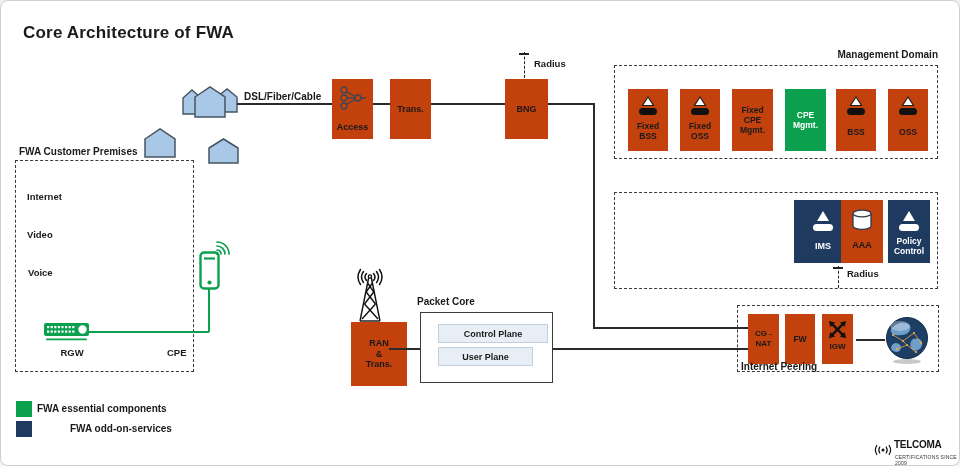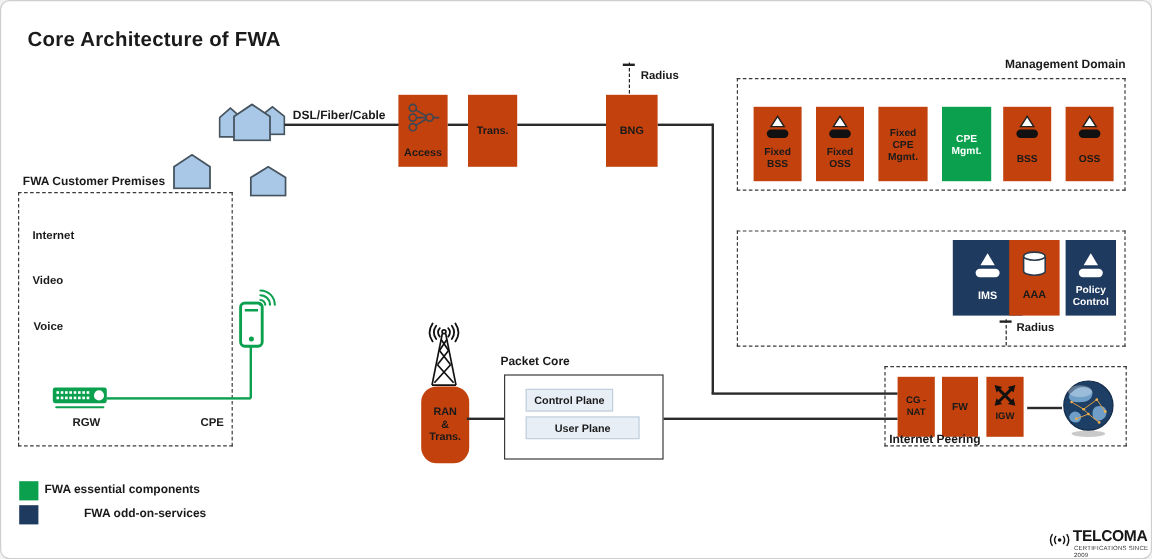--- a/index.html
+++ b/index.html
@@ -22,21 +22,21 @@
         align-items:center; justify-content:center; text-align:center; }
   .bx-label { font-size:8.5px; font-weight:700; line-height:1.2; white-space:pre-line; }
   .bx-label.lg { font-size:9px; }
   .bx.dark { color:#fff; }
   .bx.icon-col { justify-content:flex-start; padding-top:6px; }
   .bx.icon-col .bx-label { margin-top:4px; }
   .plane { position:absolute; background:#e7eef6; border:1px solid #c2cfdc; display:flex;
            align-items:center; justify-content:center; font-size:9px; font-weight:700; }
   .legend-sq { position:absolute; width:16px; height:16px; }
   .dsl-text { position:absolute; background:#fff; font-size:10px; font-weight:700; padding:0 2px; }
-  .logo-name { font-size:13px; font-weight:800; letter-spacing:-.3px; color:#161616; }
+  .logo-name { font-size:10px; font-weight:800; letter-spacing:-.3px; color:#161616; }
   .logo-tag { font-size:5px; letter-spacing:.2px; color:#333; }
 </style>
 </head>
 <body>
 
 <div id="canvas">
 
   <div class="abs title" style="left:22px; top:22px;">Core Architecture of FWA</div>
 
   <svg class="abs" style="left:181px; top:88px;" width="20" height="26" viewBox="0 0 20 26">
@@ -228,30 +228,30 @@
       <line x1="11" y1="53" x2="31" y2="53"></line>
       <line x1="18.6" y1="15" x2="24.8" y2="24"></line>
       <line x1="23.4" y1="15" x2="17.2" y2="24"></line>
       <line x1="17.2" y1="24" x2="26.5" y2="36"></line>
       <line x1="24.8" y1="24" x2="15.5" y2="36"></line>
       <line x1="15.5" y1="36" x2="29" y2="51"></line>
       <line x1="26.5" y1="36" x2="13" y2="51"></line>
     </g>
   </svg>
 
-  <div class="bx" style="left:350px; top:321px; width:40px; height:64px;border-radius:13px;">
+  <div class="bx" style="left:350px; top:321px; width:56px; height:64px;">
     <span class="bx-label lg">RAN
 &amp;
 Trans.</span>
   </div>
   <div class="line" style="left:388px; top:347px; width:31px;"></div>
 
   <div class="abs sec-label" style="left:416px; top:295px;">Packet Core</div>
   <div class="abs" style="left:419px; top:311px; width:133px; height:71px; background:#fff; border:1.5px solid #3a3a3a;"></div>
-  <div class="plane" style="left:437px; top:323px; width:73px; height:19px;align-items:center;">
+  <div class="plane" style="left:437px; top:323px; width:110px; height:19px;align-items:center;">
     <span>Control Plane</span>
   </div>
   <div class="plane" style="left:437px; top:346px; width:95px; height:19px;">
     <span>User Plane</span>
   </div>
   <div class="line" style="left:552px; top:347px; width:195px;"></div>
 
   <div class="dashed-box" style="left:736px; top:304px; width:202px; height:67px;"></div>
   <div class="bx" style="left:747px; top:313px; width:31px; height:50px;">
     <span class="bx-label" style="font-size:8px;">CG -

